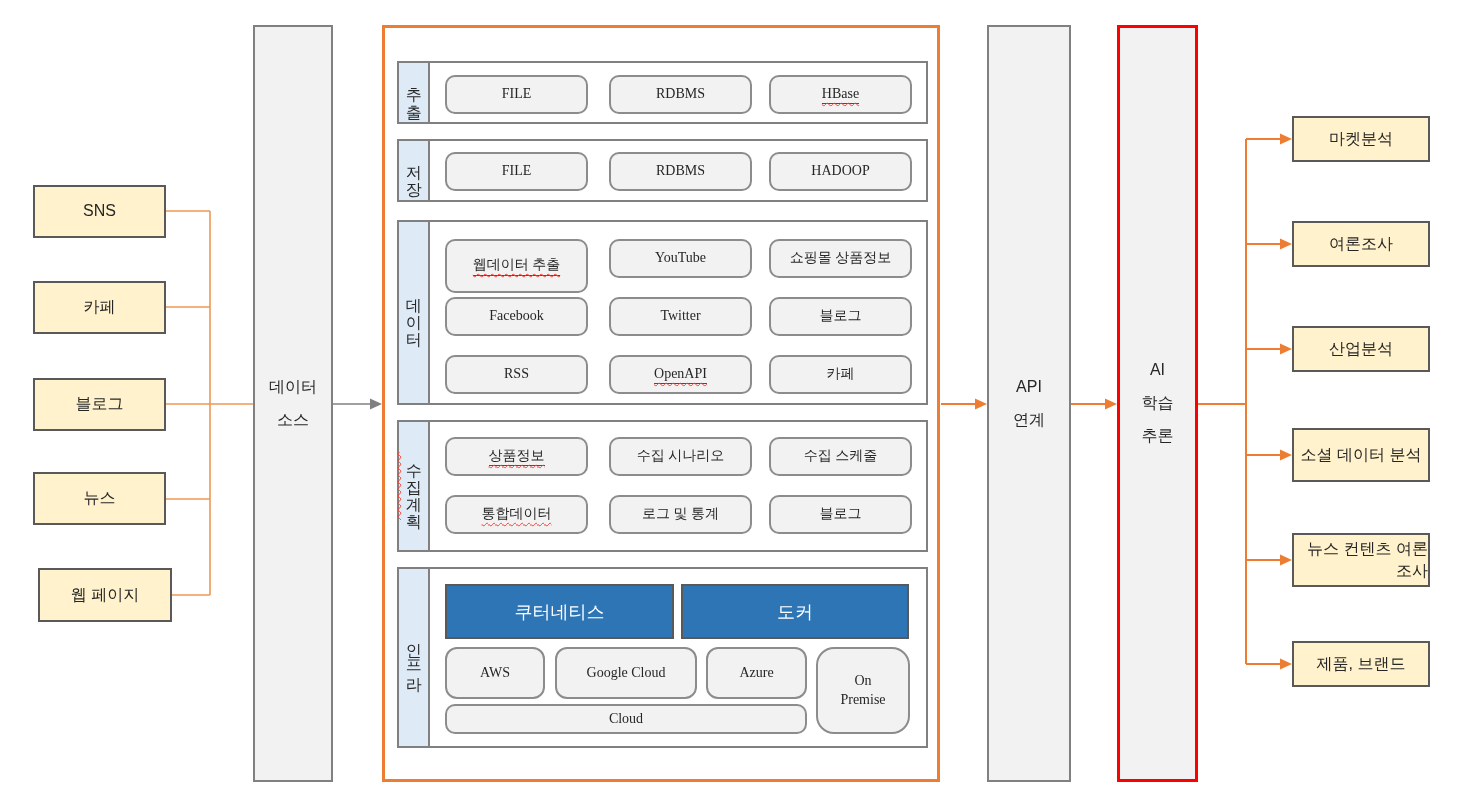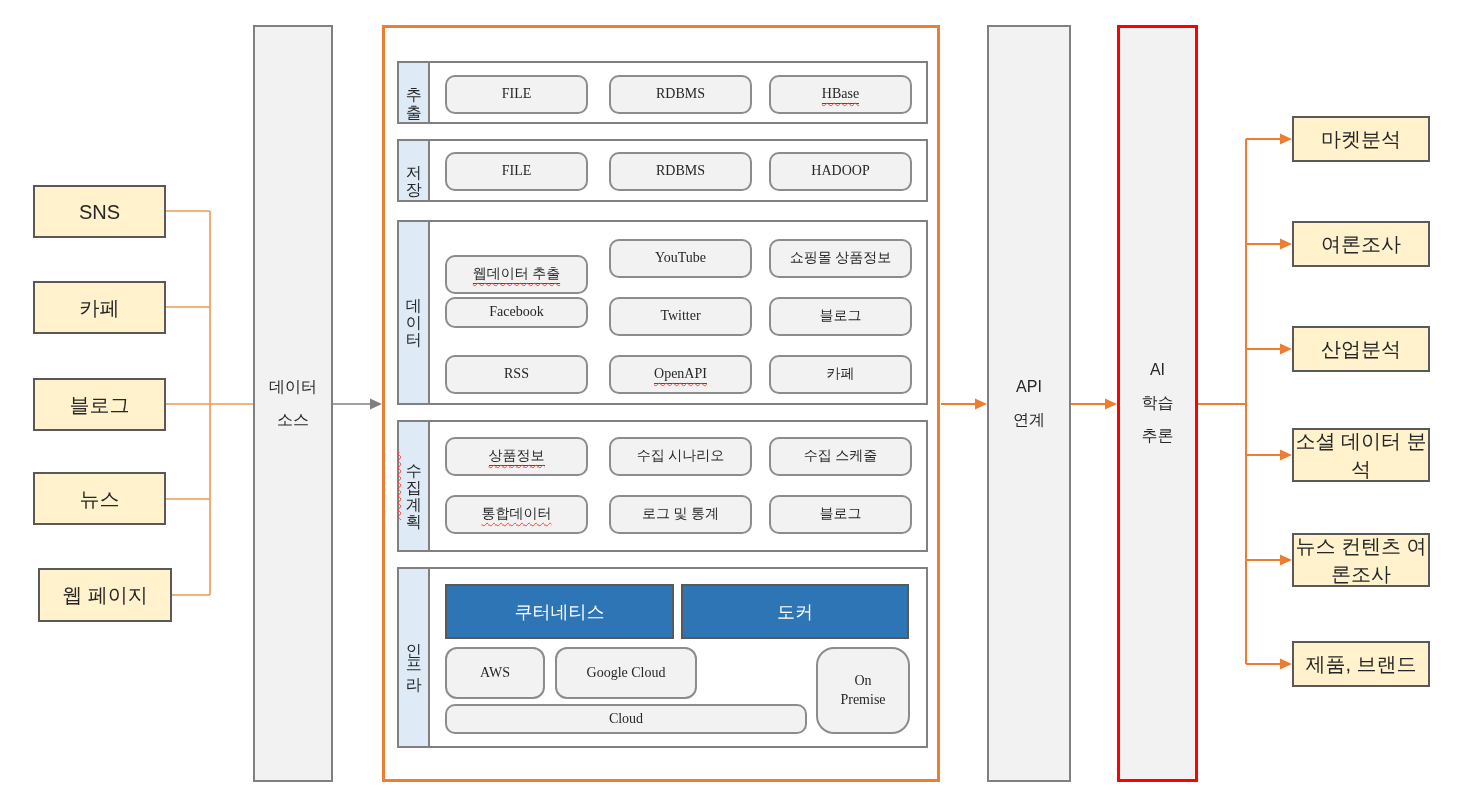--- a/index.html
+++ b/index.html
@@ -4,21 +4,21 @@
 <style>
   html,body{margin:0;padding:0;background:#ffffff;}
   body{font-family:"Liberation Sans","DejaVu Sans",sans-serif;color:var(--text-dark,#262626);}
   .canvas{position:relative;width:1466px;height:808px;background:#fff;overflow:hidden;}
   .abs{position:absolute;box-sizing:border-box;}
   svg.wires{position:absolute;left:0;top:0;z-index:0;}
   .box{z-index:1;display:flex;align-items:center;justify-content:center;text-align:center;}
 
   
   .ybox{background:var(--box-yellow,#FFF2CC);border:2px solid var(--border-dark,#595959);
-        font-size:20px;line-height:1.4;white-space:pre-line;}
+        font-size:16px;line-height:1.4;white-space:pre-line;text-align:right;}
 
   
   .pillar{background:var(--panel-gray,#F2F2F2);border:2px solid var(--border-gray,#808080);
           font-size:16px;line-height:2.05;white-space:pre-line;}
   .pillar.bold{font-weight:normal;}
   .pillar.red{border:3px solid var(--accent-red,#FF0000);}
 
   
   .orange-frame{border:3px solid var(--accent-orange,#ED7D31);background:#fff;z-index:1;}
 
@@ -132,27 +132,27 @@
     <div class="pitem" style="left:210px;top:11px;width:143px;height:39px">
       <span>RDBMS</span></div>
     <div class="pitem" style="left:370px;top:11px;width:143px;height:39px">
       <span>HADOOP</span></div>
   </div>
 
   <div class="prow" style="top:220px;height:185px">
     <div class="prow-label">
       <span>데이터</span>
     </div>
-    <div class="pitem" style="left:46px;top:33px;width:143px;height:39px">
+    <div class="pitem" style="left:46px;top:17px;width:143px;height:54px">
       <span class="u-wavy">웹데이터 추출</span></div>
     <div class="pitem" style="left:210px;top:17px;width:143px;height:39px">
       <span>YouTube</span></div>
     <div class="pitem" style="left:370px;top:17px;width:143px;height:39px">
       <span>쇼핑몰 상품정보</span></div>
-    <div class="pitem" style="left:46px;top:75px;width:143px;height:31px">
+    <div class="pitem" style="left:46px;top:75px;width:143px;height:39px">
       <span>Facebook</span></div>
     <div class="pitem" style="left:210px;top:75px;width:143px;height:39px">
       <span>Twitter</span></div>
     <div class="pitem" style="left:370px;top:75px;width:143px;height:39px">
       <span>블로그</span></div>
     <div class="pitem" style="left:46px;top:133px;width:143px;height:39px">
       <span>RSS</span></div>
     <div class="pitem" style="left:210px;top:133px;width:143px;height:39px">
       <span class="u-wavy">OpenAPI</span></div>
     <div class="pitem" style="left:370px;top:133px;width:143px;height:39px">
@@ -184,20 +184,22 @@
     <div class="bluebox" style="left:46px;top:15px;width:229px;height:55px">
       <span>쿠터네티스</span>
       </div>
     <div class="bluebox" style="left:282px;top:15px;width:228px;height:55px">
       <span>도커</span>
       </div>
     <div class="pitem" style="left:46px;top:78px;width:100px;height:52px;border-radius:12px">
       <span>AWS</span></div>
     <div class="pitem" style="left:156px;top:78px;width:142px;height:52px;border-radius:12px">
       <span>Google Cloud</span></div>
+    <div class="pitem" style="left:307px;top:78px;width:101px;height:52px;border-radius:12px">
+      <span>Azure</span></div>
     <div class="pitem bigr" style="left:417px;top:78px;width:94px;height:87px">
       <span>On
 Premise</span></div>
     <div class="pitem" style="left:46px;top:135px;width:362px;height:30px">
       <span>Cloud</span></div>
   </div>
 
   <div class="abs box pillar bold" style="left:987px;top:25px;width:84px;height:757px">
     <span>API
 연계</span>

